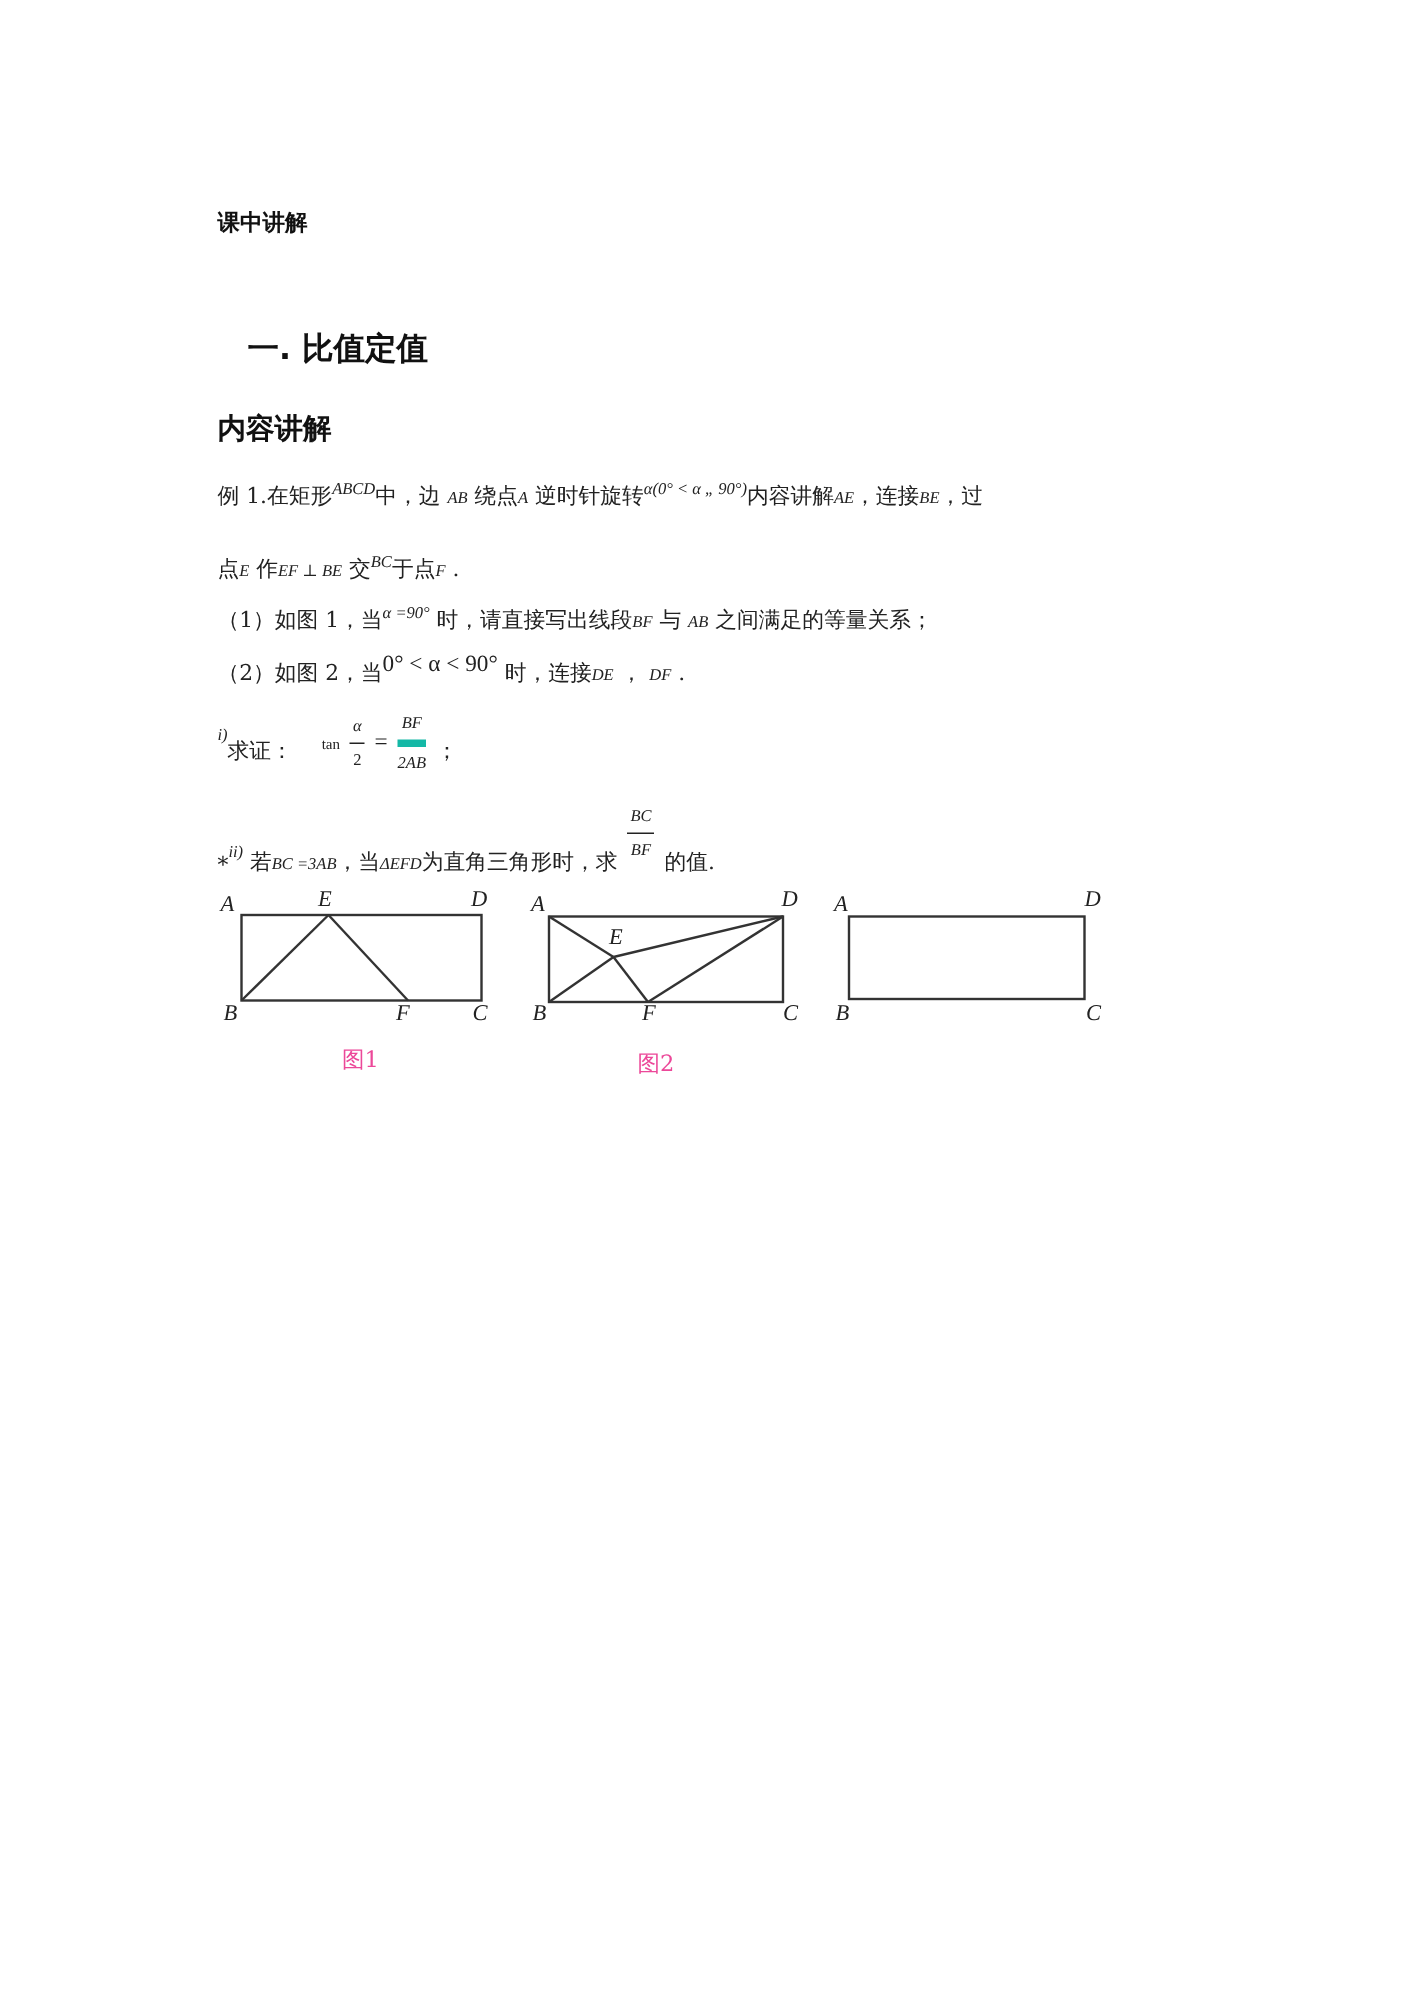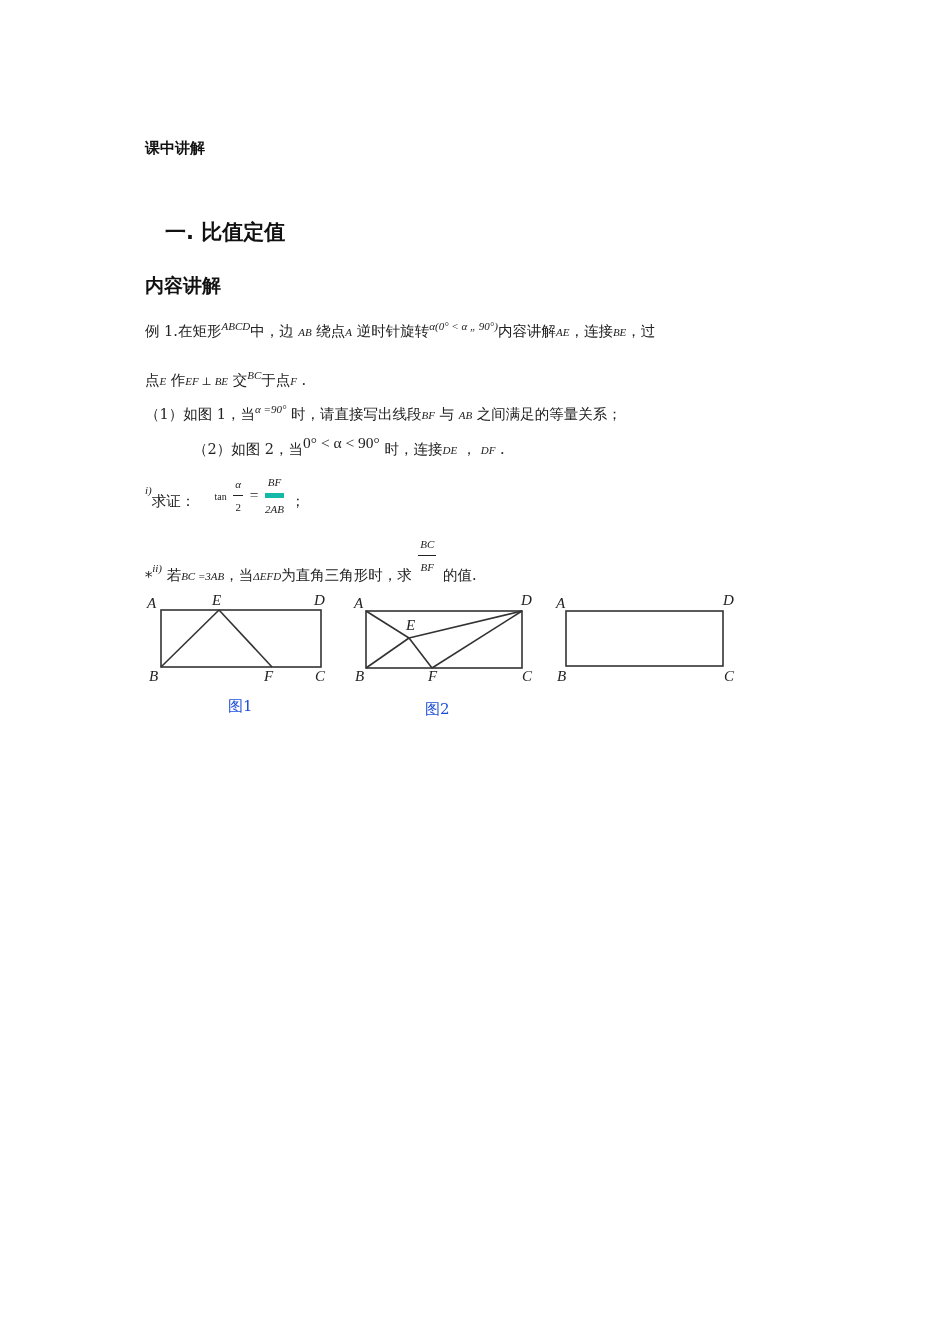--- a/index.html
+++ b/index.html
@@ -68,21 +68,21 @@
       padding-top: 1px;
     }
     .fig-label {
       font-family: "Liberation Serif", "DejaVu Serif", serif;
       font-style: italic;
       font-size: 15px;
       color: #222;
     }
     .caption {
       font-size: 15px;
-      color: #1d4ed8;
+      color: #ec4899;
     }
     svg line, svg rect { stroke: #333; stroke-width: 1.6; fill: none; }
   </style>
 </head>
 <body>
 
 <div class="abs h1" style="left:145px; top:139px;">课中讲解</div>
 <div class="abs h2" style="left:145px; top:218px;margin-left:20px;">一. 比值定值</div>
 <div class="abs h3" style="left:145px; top:273px;">内容讲解</div>
 
@@ -101,21 +101,21 @@
 </div>
 
 <div class="abs line" style="left:145px; top:404px;">
   <span>（1）如图 1，当</span><span class="m sup">α =90°</span>
   <span>时，请直接写出线段</span><span class="m">BF</span>
   <span>与</span>
   <span class="m">AB</span>
   <span>之间满足的等量关系；</span>
 </div>
 
-<div class="abs line" style="left:145px; top:439px;margin-left:48px;">
+<div class="abs line" style="left:145px; top:439px;">
   <span>（2）如图 2，当</span><span class="mr sup">0° &lt; α &lt; 90°</span>
   <span>时，连接</span><span class="m">DE</span>
   <span>，</span>
   <span class="m">DF</span>
   <span>.</span>
 </div>
 
 <div class="abs line" style="left:145px; top:472px;">
   <span class="m sup">i)</span><span style="position:relative; top:6px;">求证：</span>
   <span style="display:inline-block; width:10px;"></span>

